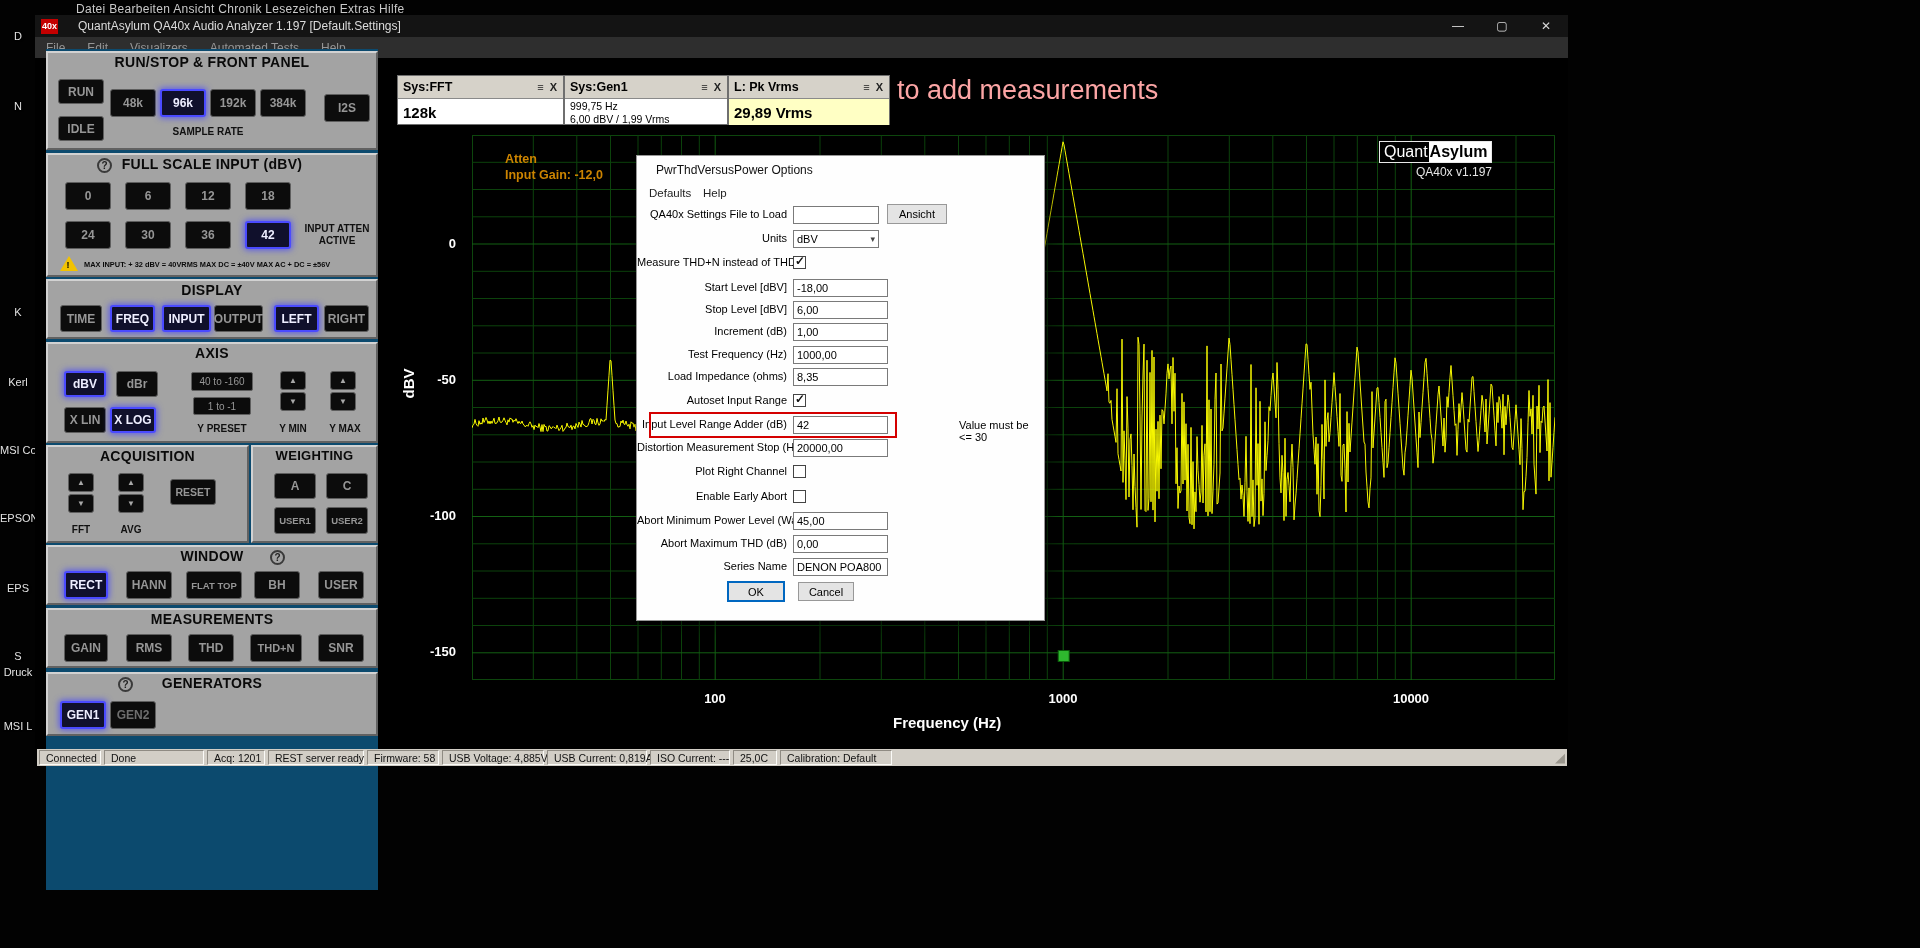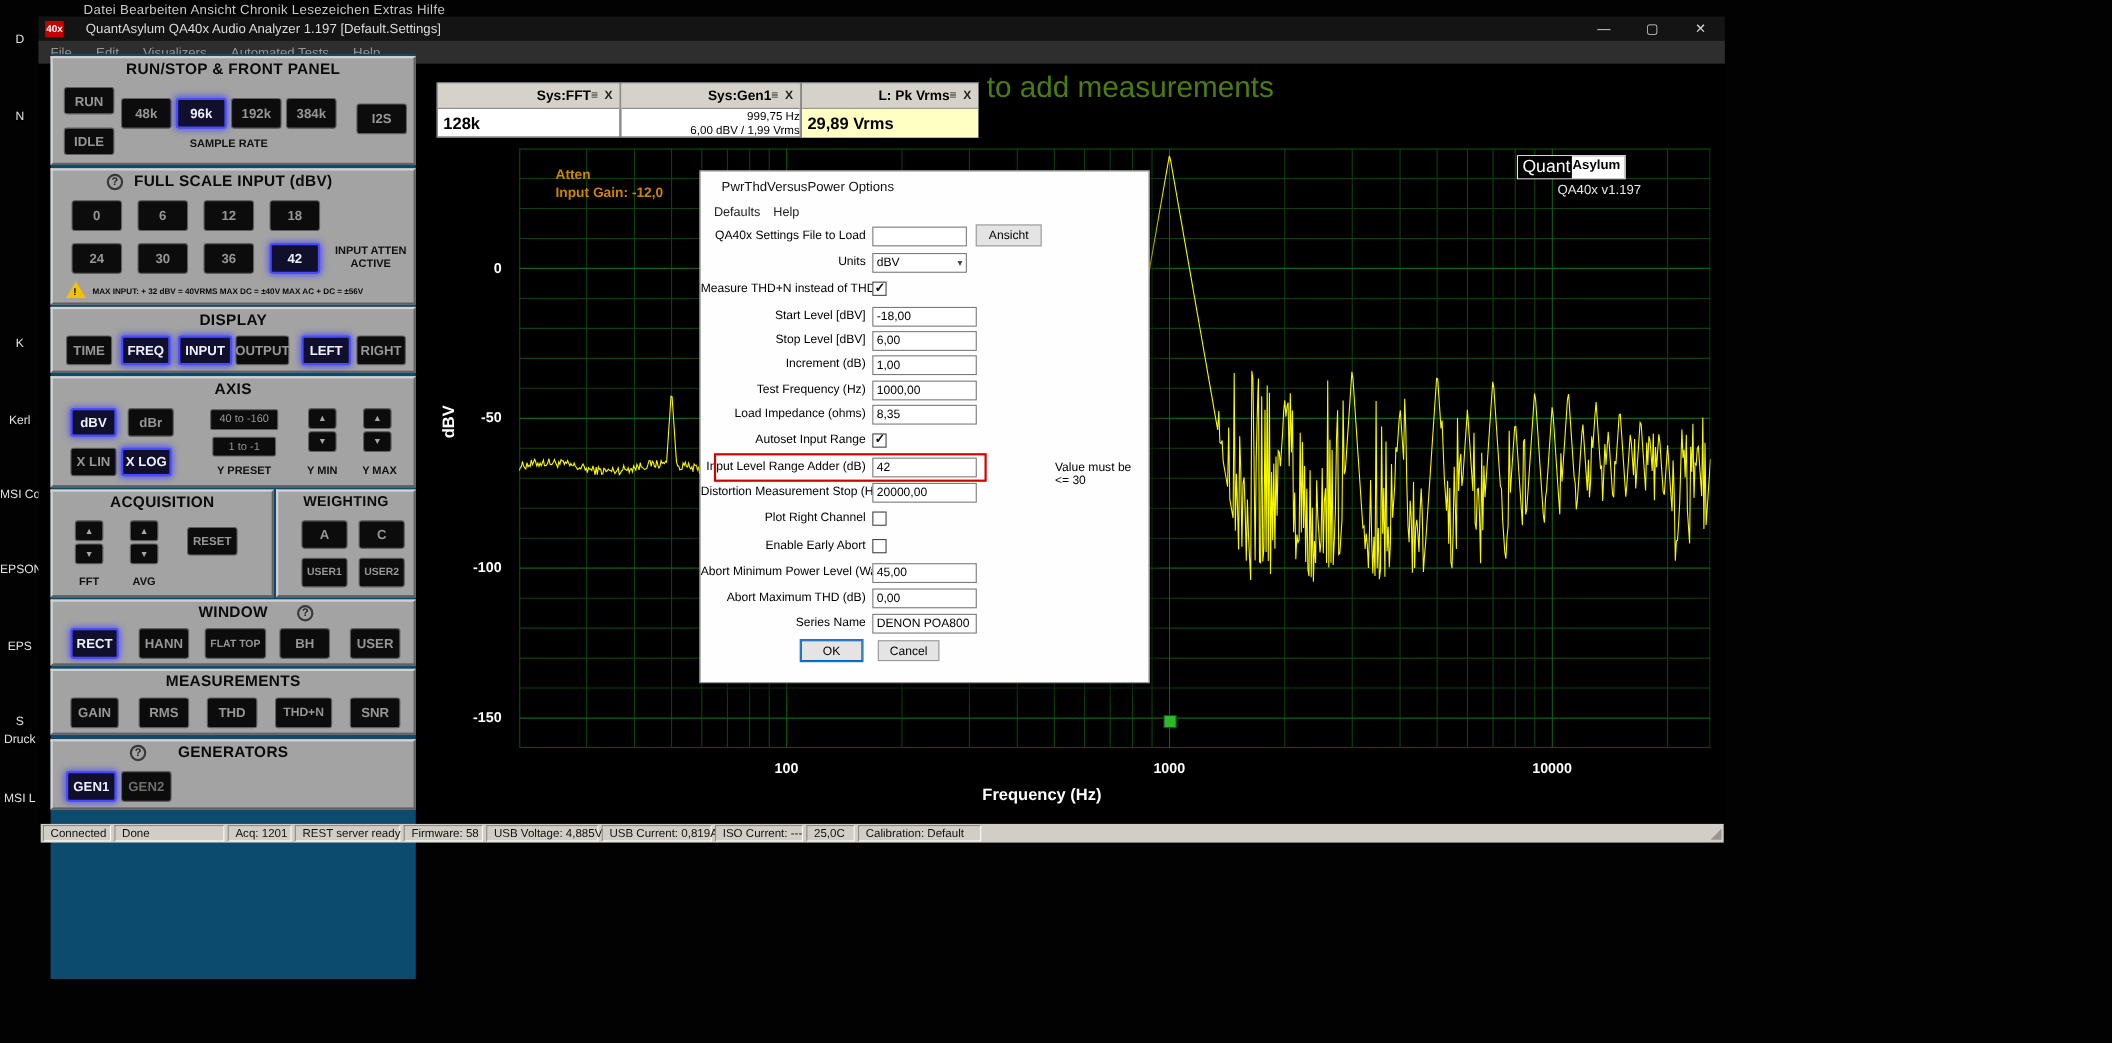--- a/index.html
+++ b/index.html
@@ -36,37 +36,37 @@
   .b.sel { background:#10102c; border:2px solid #4a4aff; color:#eef; box-shadow:0 0 6px 1px rgba(70,70,255,.8); }
   .b.sm { font-size:10px; font-weight:normal; border-radius:2px; }
   .b.t9 { font-size:9.5px; }
   .b.arw { font-size:8px; color:#a8a8a8; }
   .warn-tri { position:absolute; width:0; height:0; border-left:9px solid transparent; border-right:9px solid transparent;
               border-bottom:15px solid #f2c200; }
   .warn-tri span { position:absolute; left:-2.5px; top:4px; color:#000; font-size:9px; font-weight:bold; }
   .warn-text { position:absolute; font-size:7.4px; font-weight:bold; color:#0a0a0a; white-space:nowrap; }
 
   
-  .tile { position:absolute; top:75px; height:50px; border:1px solid #6f6f6f; z-index:2; background:#fff;text-align:right; }
+  .tile { position:absolute; top:75px; height:50px; border:1px solid #6f6f6f; z-index:2; background:#fff; }
   .tile-head { height:23px; background:#d6d2c9; border-bottom:1px solid #8a8a8a; display:flex; align-items:center; }
   .tile-name { font-size:12.5px; font-weight:bold; color:#000; margin-left:5px; flex:1; }
   .tile-ico { font-size:11px; font-weight:bold; color:#222; margin-right:6px; }
   .tile-val { height:26px; display:flex; align-items:center; padding-left:5px; font-weight:bold; font-size:15px; color:#000; }
   .tile-val2 { padding:1px 0 0 5px; font-size:10.5px; line-height:12px; color:#000; }
-  #ghost-text { position:absolute; left:897px; top:64px; font-size:27px; color:#4d7c0f; z-index:2; white-space:nowrap; }
+  #ghost-text { position:absolute; left:897px; top:75px; font-size:27px; color:#fca5a5; z-index:2; white-space:nowrap; }
 
   
   .ctext { position:absolute; color:#fff; z-index:2; }
   .ytick { width:44px; text-align:right; font-size:13px; font-weight:bold; }
   .xtick { width:60px; text-align:center; font-size:13px; font-weight:bold; }
   #atten-note { position:absolute; left:505px; top:151px; z-index:2; color:#cc8400; font-family:"DejaVu Sans Mono", monospace;
                 font-size:12.5px; font-weight:bold; line-height:16px; white-space:pre; }
   #qa-logo { position:absolute; left:1379px; top:141px; z-index:2; border:1px solid #e8e8e8; display:flex; }
   #qa-logo .lg1 { color:#fff; font-size:16px; padding:1px 1px 1px 4px; background:#000; }
-  #qa-logo .lg2 { color:#000; font-size:12px; font-weight:bold; padding:1px 4px 1px 1px; background:#fff; }
+  #qa-logo .lg2 { color:#000; font-size:16px; font-weight:bold; padding:1px 4px 1px 1px; background:#fff; }
   #qa-version { position:absolute; left:1379px; top:165px; width:113px; text-align:right; color:#e6e6e6; font-size:12px; z-index:2; }
 
   
   #dialog { position:absolute; left:636px; top:155px; width:409px; height:466px; background:#fefefe;
             border:1px solid #979797; box-shadow:5px 5px 16px rgba(0,0,0,.6); z-index:5; color:#000; }
   #dlg-title { position:absolute; left:19px; top:7px; font-size:12px; color:#111; }
   .dlg-menu { position:absolute; top:31px; font-size:11.5px; color:#222; }
   .dlabel { position:absolute; left:0; width:150px; text-align:right; font-size:11px; color:#000; white-space:nowrap; }
   .dfield { position:absolute; left:156px; width:95px; height:18px; background:#fff; border:1px solid #7a7a7a;
             font-size:11px; padding:2px 3px; color:#000; white-space:nowrap; overflow:hidden; }

